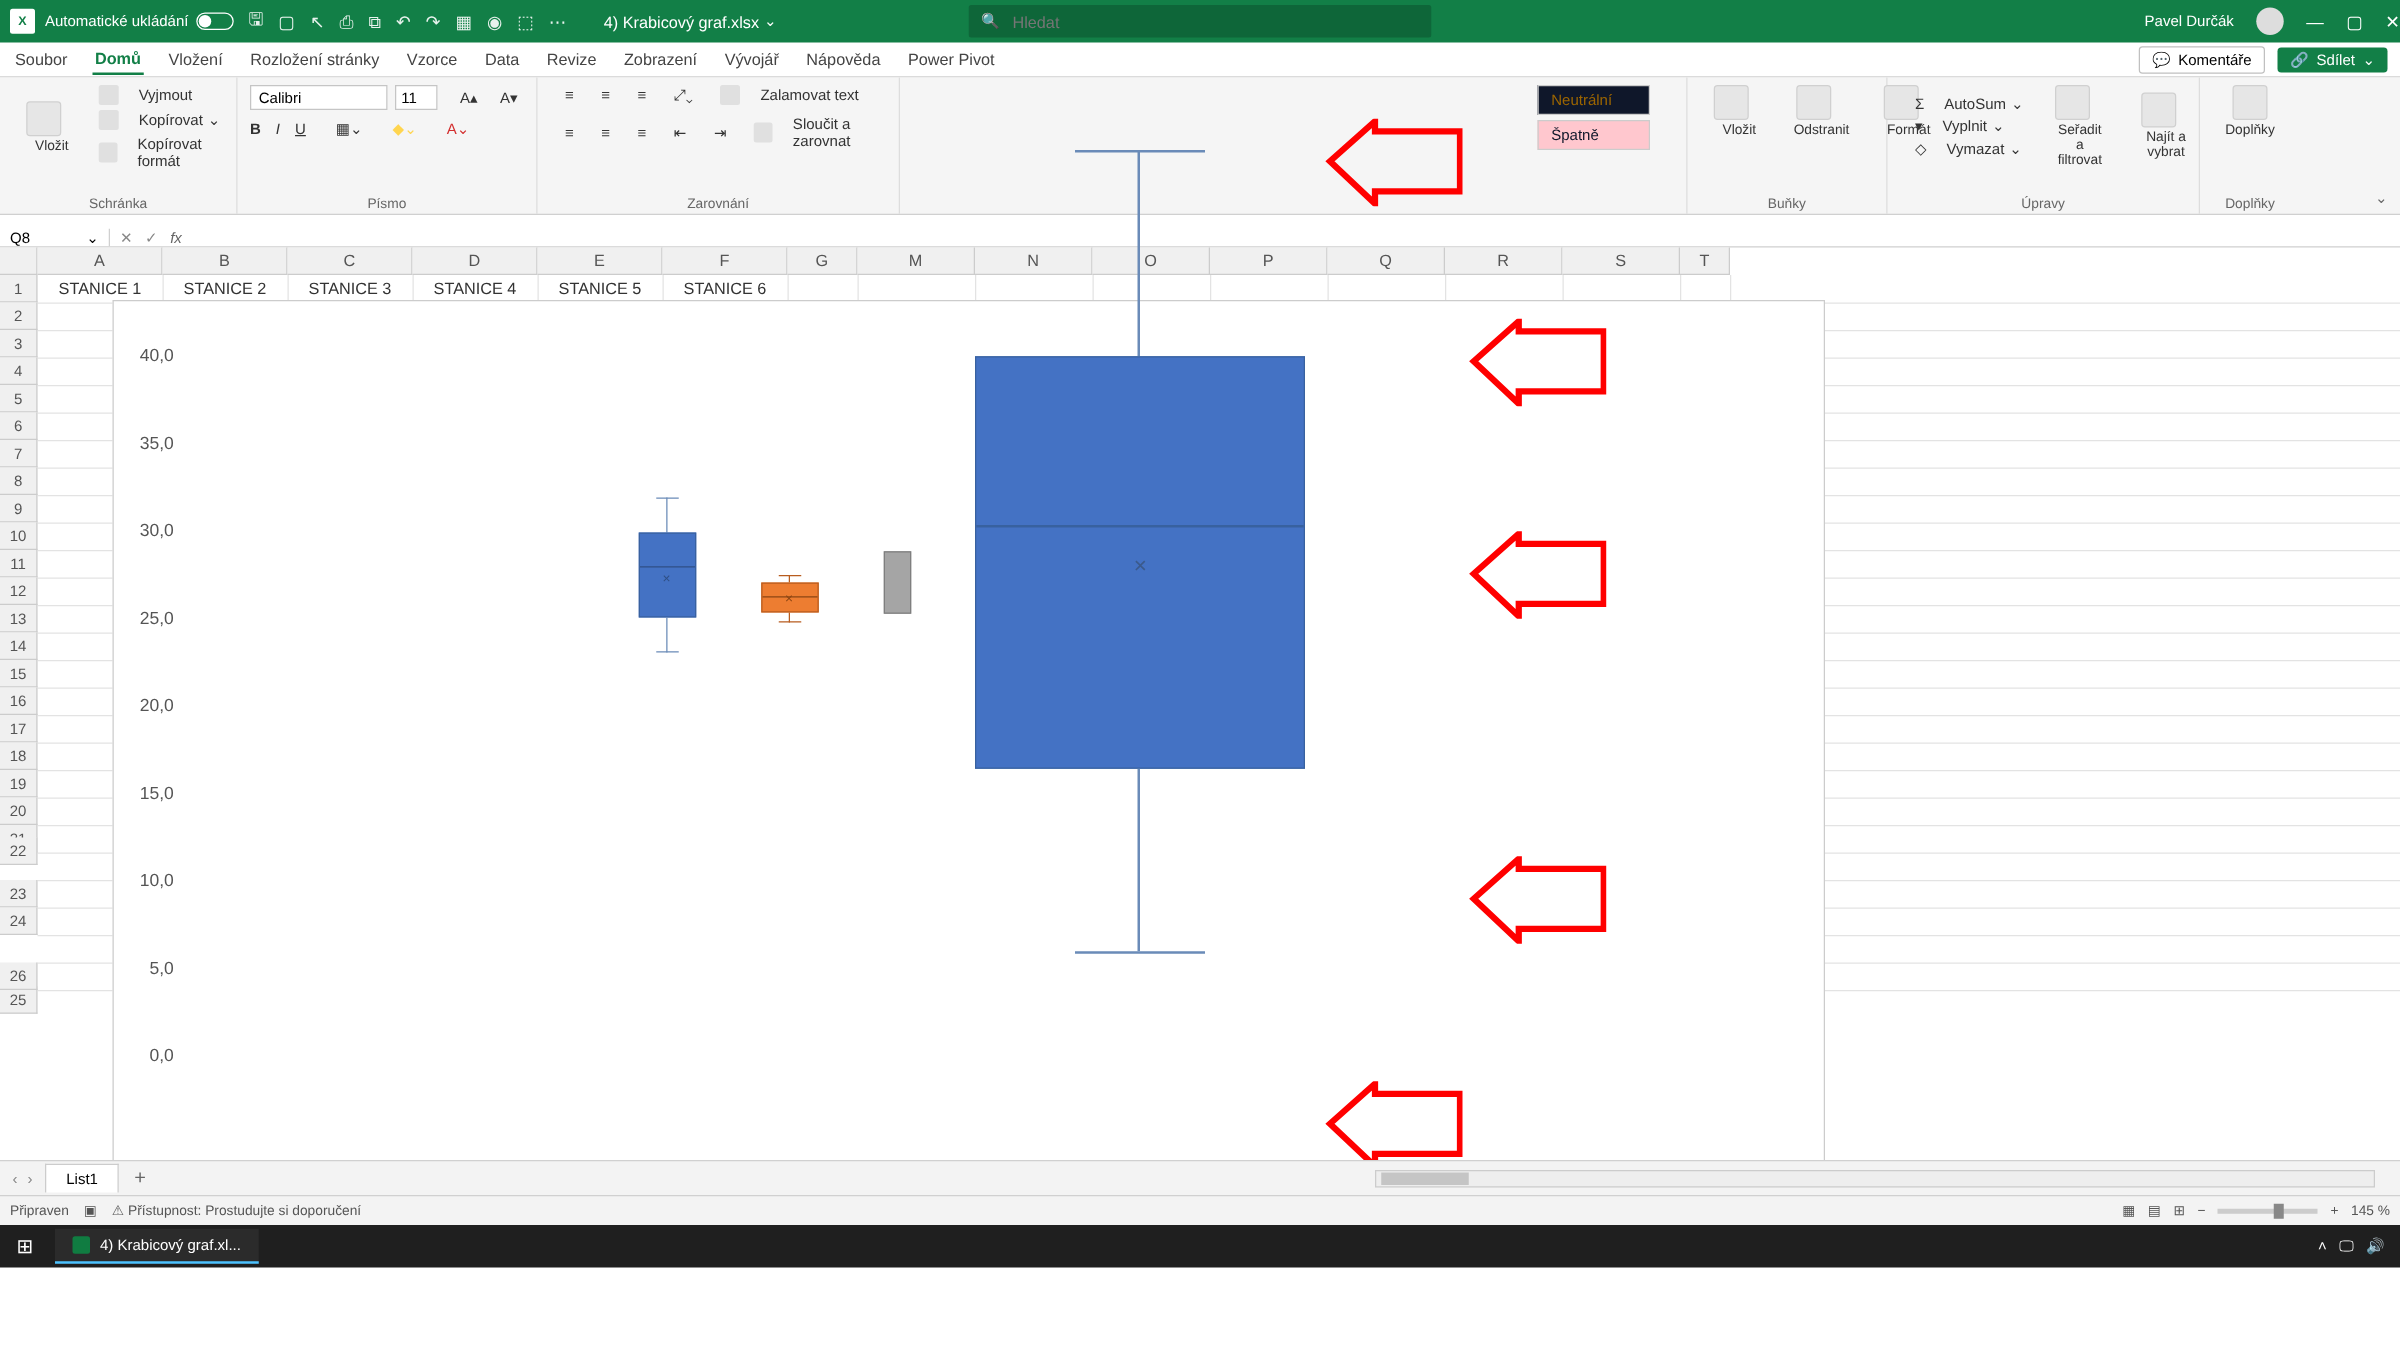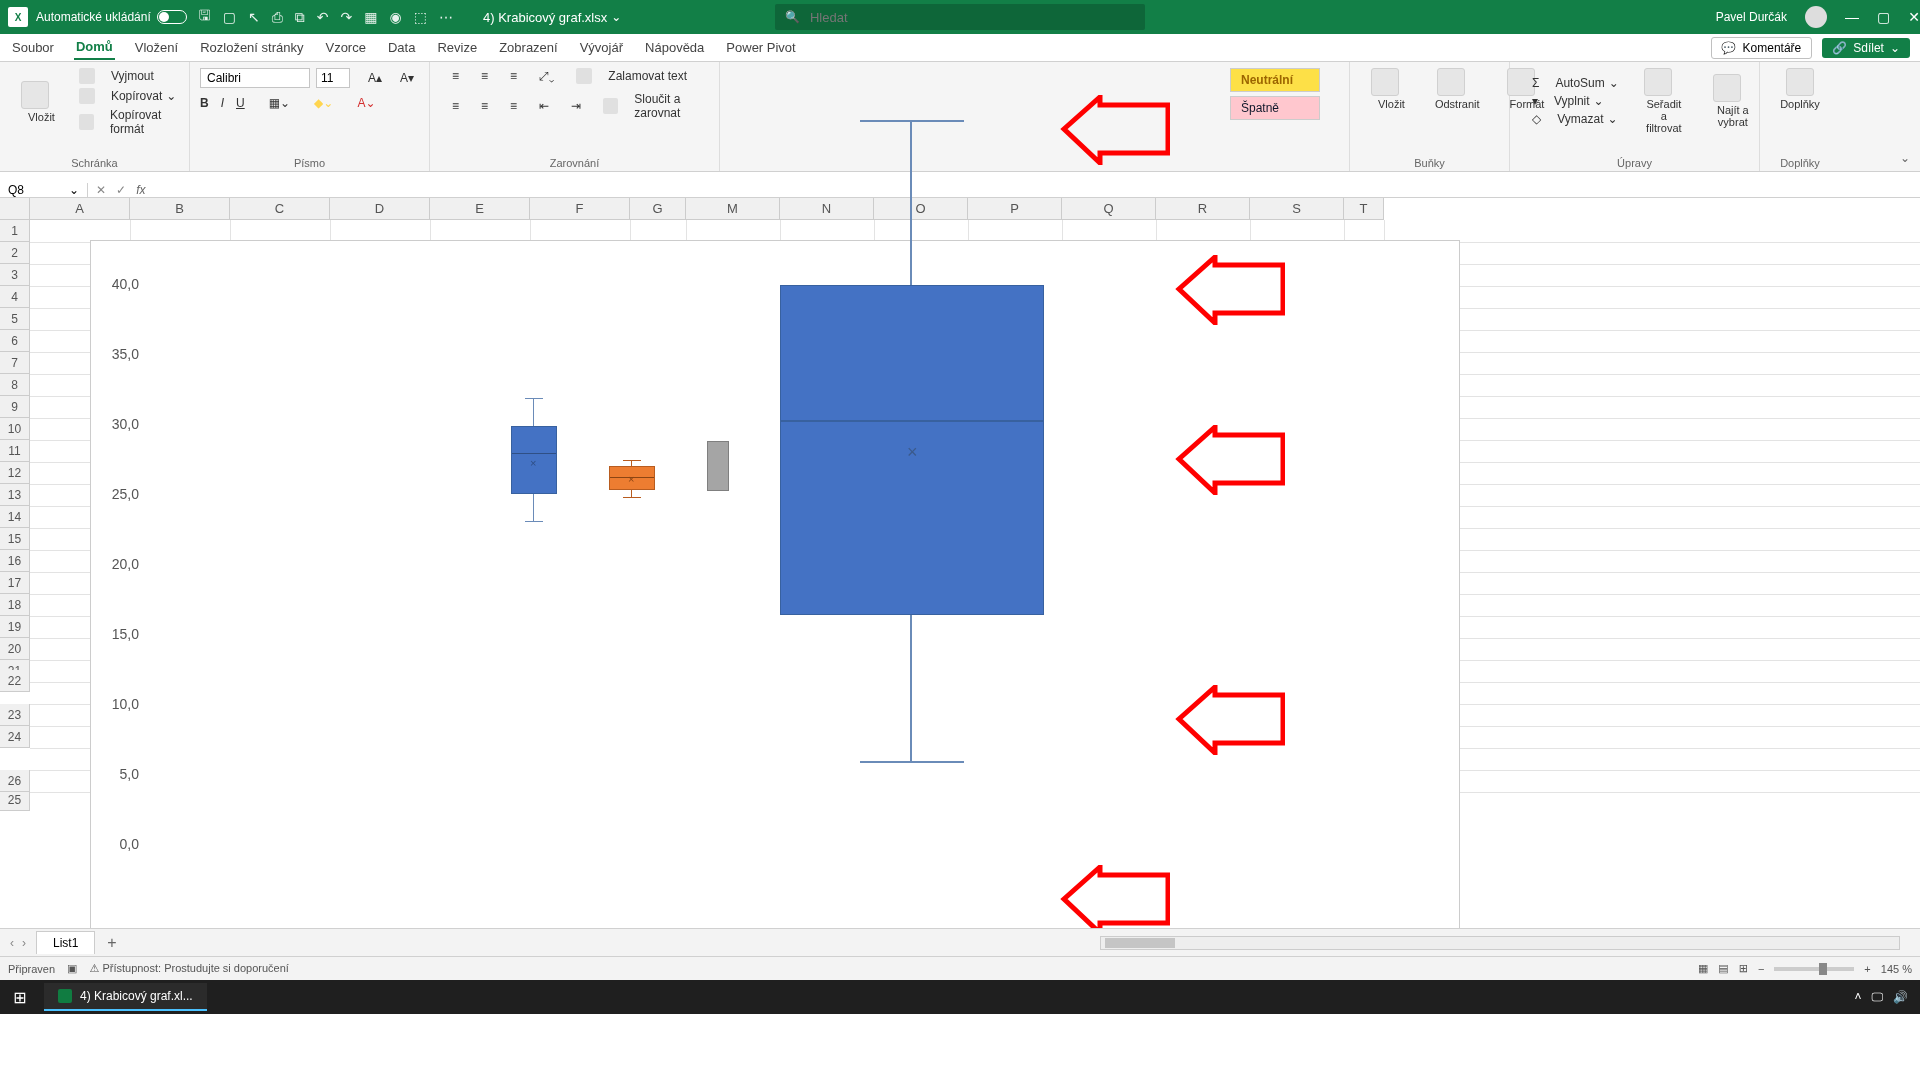--- a/index.html
+++ b/index.html
@@ -33,21 +33,21 @@
 .group .label { text-align: center; font-size: 11px; color: #666; padding-top: 2px; }
 .btncol { display: flex; flex-direction: column; gap: 4px; font-size: 12px; color: #333; }
 .btncol span, .btnrow span { display: flex; align-items: center; gap: 4px; padding-left: 12px; }
 .btnrow { display: flex; gap: 6px; align-items: center; }
 .bigbtn { display: flex; flex-direction: column; align-items: center; gap: 2px; font-size: 11px; color: #333; padding: 0 6px; }
 .bigbtn .ic { width: 28px; height: 28px; background: #e6e6e6; border: 1px solid #d0d0d0; border-radius: 3px; }
 .ic-sm { width: 16px; height: 16px; display: inline-block; background: #e0e0e0; border-radius: 2px; }
 .fontbox { border: 1px solid #c5c5c5; background: #fff; padding: 2px 6px; font-size: 12px; width: 110px; }
 .sizebox { border: 1px solid #c5c5c5; background: #fff; padding: 2px 4px; font-size: 12px; width: 34px; }
 .stylecell { border: 1px solid #ccc; font-size: 12px; padding: 4px 10px; width: 90px; text-align:left; }
-.stylecell.neutral { background: #fde047; color: #9c6500; font-weight: bold; }
+.stylecell.neutral { background: #0f172a; color: #9c6500; }
 .stylecell.bad { background: #ffc7ce; color: #0f172a; }
 
 
 .fbar { height: 26px; border-bottom: 1px solid #d0d0d0; display: flex; align-items: flex-end; }
 .fbar .namebox { width: 88px; border-right: 1px solid #d0d0d0; padding: 0 8px; font-size: 12px; display:flex;align-items:center;justify-content:space-between; }
 .fbar .fxarea { display: flex; align-items: center; gap: 10px; padding: 0 8px; color: #888; }
 .fbar .fx { font-style: italic; color: #666; }
 
 
 .gridwrap { position: relative; height: 730px; }
@@ -373,20 +373,21 @@
         <div class="vline" style="left: 656px;"></div>
         <div class="vline" style="left: 750px;"></div>
         <div class="vline" style="left: 844px;"></div>
         <div class="vline" style="left: 938px;"></div>
         <div class="vline" style="left: 1032px;"></div>
         <div class="vline" style="left: 1126px;"></div>
         <div class="vline" style="left: 1220px;"></div>
         <div class="vline" style="left: 1314px;"></div>
         <div class="vline" style="left: 1354px;"></div>
       </div>
+    <div class="row1data" id="row1data"><span>STANICE 1</span><span>STANICE 2</span><span>STANICE 3</span><span>STANICE 4</span><span>STANICE 5</span><span>STANICE 6</span></div>
     <div class="cell-sel" id="cellsel" style="left: 1062px; top: 153px; width: 94px; height: 23px;">
       <span style="position:absolute;left:50%;top:50%;transform:translate(-50%,-50%);color:#888;font-size:11px">✢</span>
     </div>
   <div class="rownum" style="top: 0px;">1</div>
       <div class="rownum" style="top: 22px;">2</div>
       <div class="rownum" style="top: 44px;">3</div>
       <div class="rownum" style="top: 66px;">4</div>
       <div class="rownum" style="top: 88px;">5</div>
       <div class="rownum" style="top: 110px;">6</div>
       <div class="rownum" style="top: 132px;">7</div>

